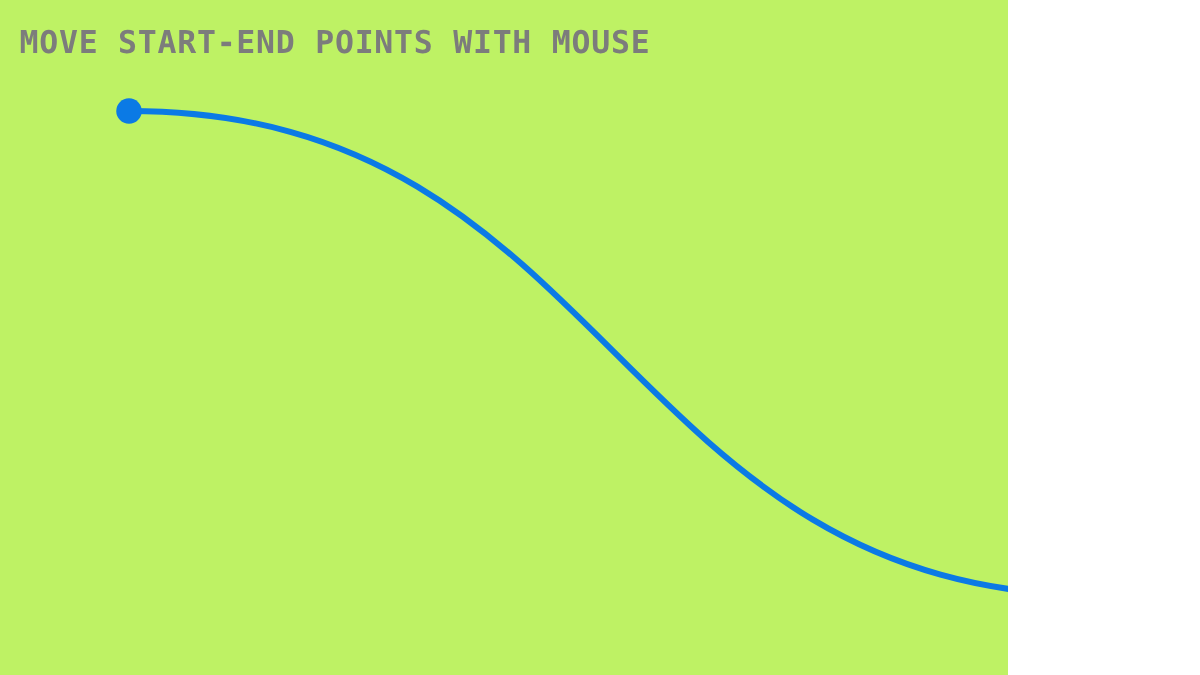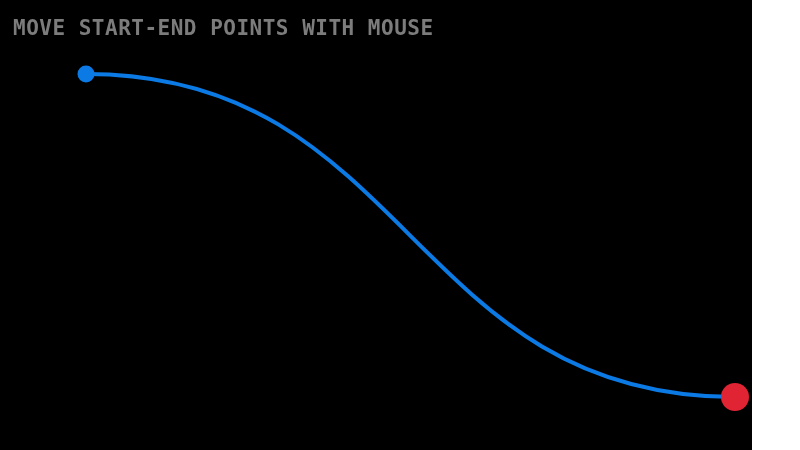--- a/index.html
+++ b/index.html
@@ -53,21 +53,21 @@
     fill: none;
     stroke-linecap: round;
   }
   .handle-dot {
     cursor: move;
   }
 </style>
 </head>
 <body>
 
-<div id="app" style="background: #000000; width: 752px; height: 450px;">
+<div id="app" style="background: #bef264; width: 672px; height: 450px;">
 
   <div id="canvas-stage">
 
     <svg id="scene" width="800" height="450" viewBox="0 0 800 450">
 
       <path class="curve-path" stroke="#0b7ae5" stroke-width="4" d="M 86 74 C 410 74 410 397 735 397"></path>
 
       <circle class="handle-dot" cy="74" r="8.5" fill="#0b7ae5" cx="86"></circle>
 
       <circle class="handle-dot" cy="397" r="14" fill="#e02433" cx="735"></circle>

